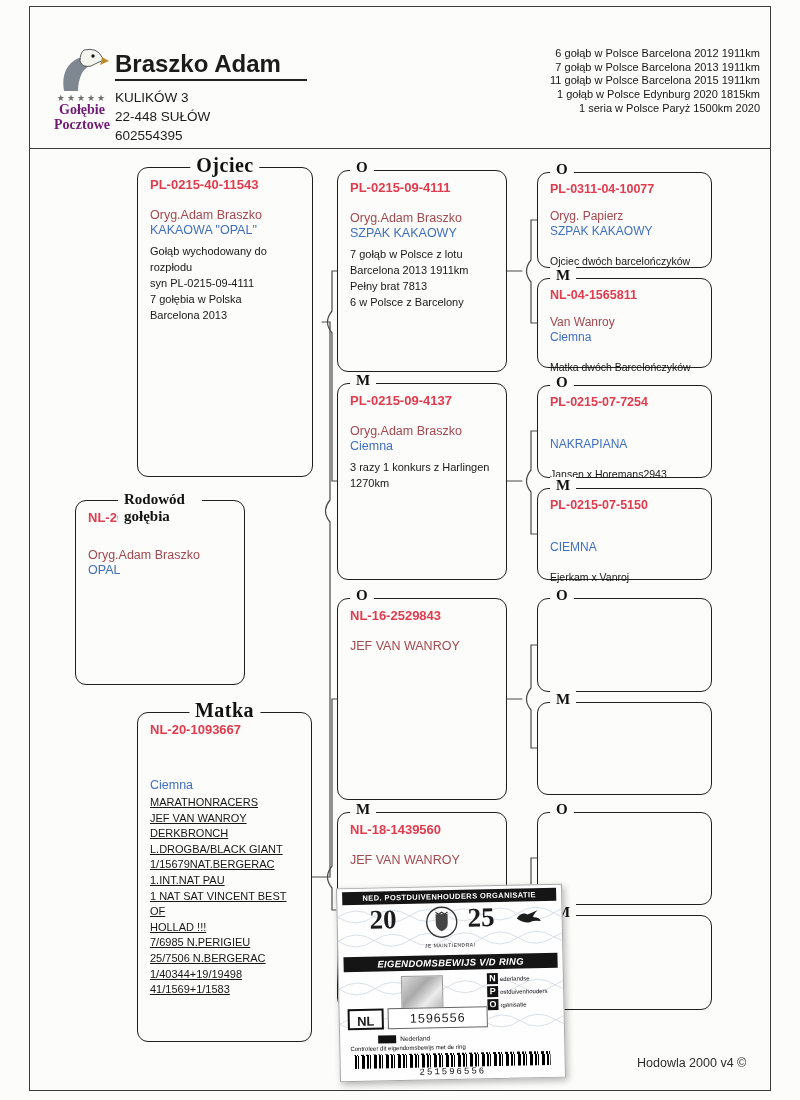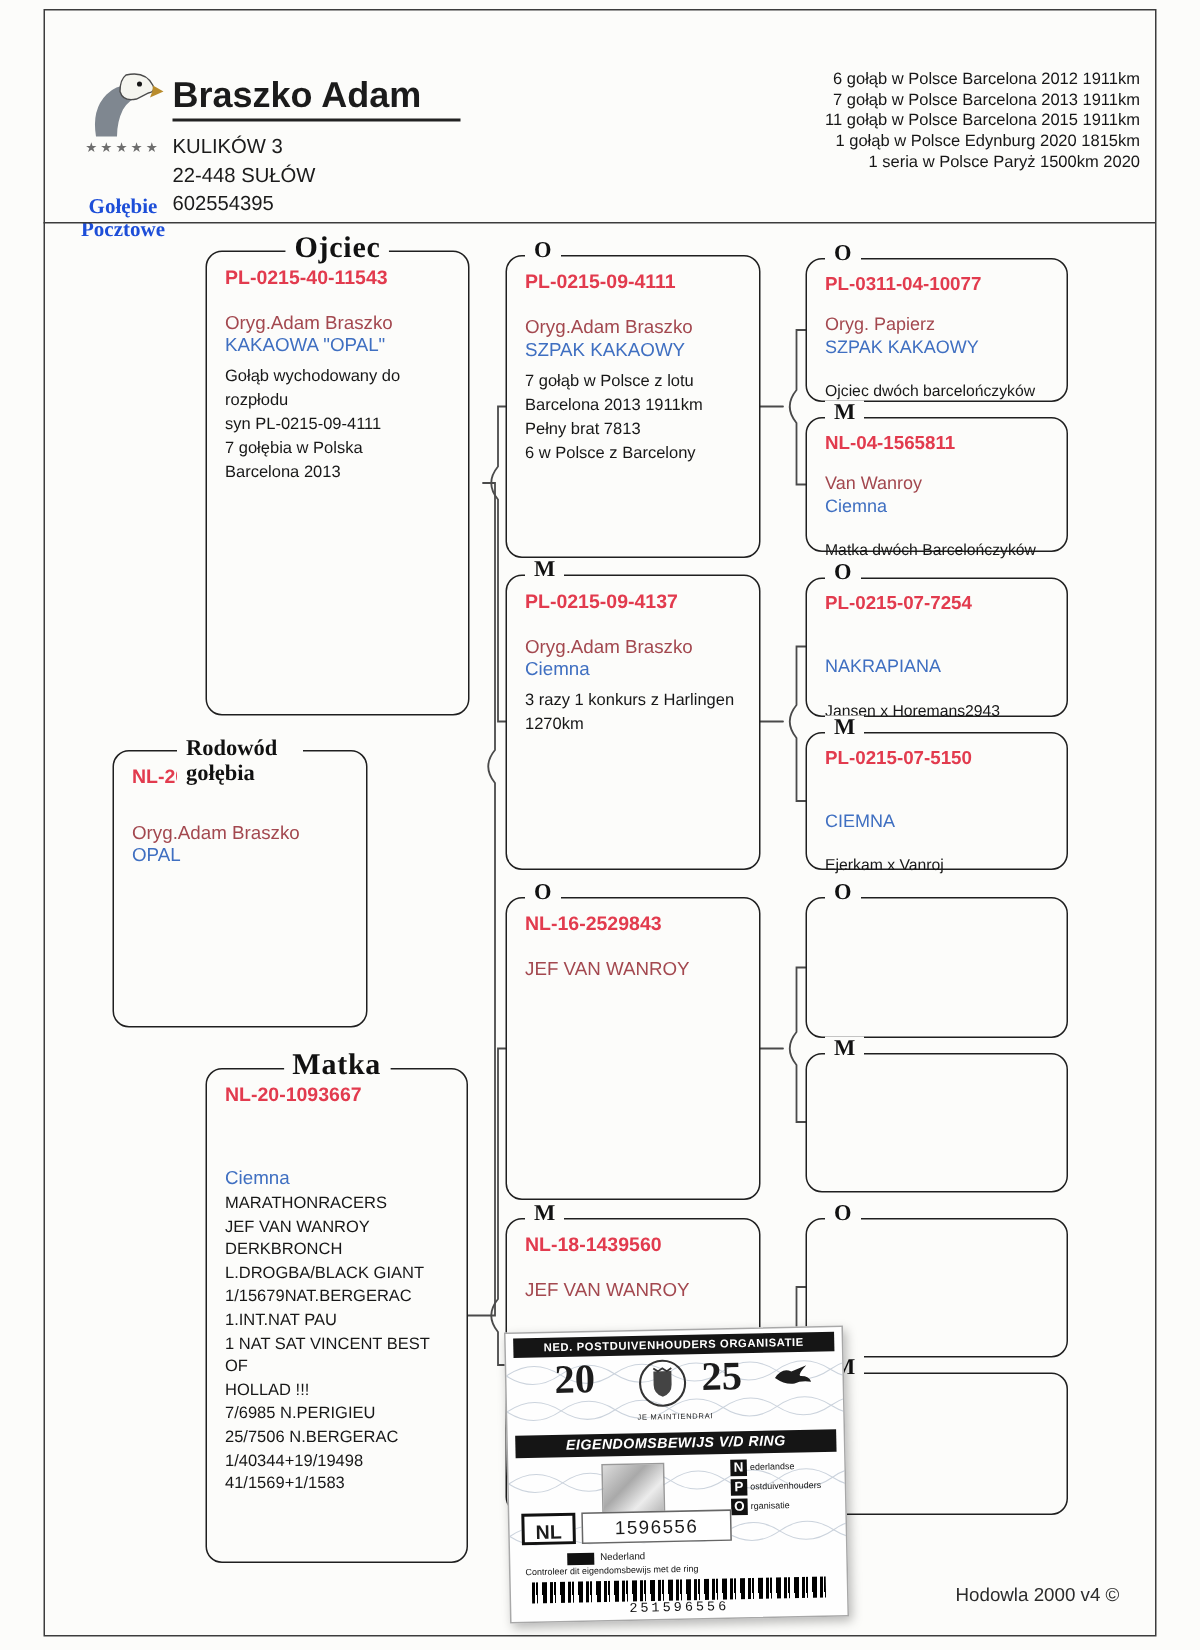--- a/index.html
+++ b/index.html
@@ -9,21 +9,21 @@
     font-family:"Liberation Sans","DejaVu Sans",sans-serif;color:#1b1b1b;
   }
   .page-frame{position:absolute;left:29px;top:6px;width:740px;height:1083px;border:1.6px solid #3c3c3c;}
   .header-rule{position:absolute;left:29px;top:148px;width:741px;border-top:1.6px solid #3c3c3c;}
 
   
   .logo{position:absolute;left:42px;top:46px;width:80px;text-align:center;}
   .logo svg{display:block;margin:0 auto;}
   .stars{font-size:9px;letter-spacing:2px;color:#6d6d6d;margin-top:1px;}
   .logo-text{font-family:"Liberation Serif","DejaVu Serif",serif;font-weight:bold;
-    font-size:14px;line-height:1.05;color:#1d4ed8;margin-top:28px;}
+    font-size:14px;line-height:1.05;color:#701a75;}
   .owner{position:absolute;left:115px;top:50px;}
   .owner h1{margin:0;font-size:24px;font-weight:bold;display:inline-block;
     border-bottom:2.4px solid #222;padding-right:26px;padding-bottom:1px;}
   .owner .addr{font-size:13.5px;margin-top:4px;}
   .owner .addr:first-of-type{margin-top:9px;}
   .achievements{position:absolute;right:40px;top:47px;width:340px;text-align:right;
     font-size:11px;line-height:13.7px;color:#161616;}
 
   
   .box{position:absolute;border:1.7px solid #1f1f1f;border-radius:11px;
@@ -32,21 +32,21 @@
     font-family:"Liberation Serif","DejaVu Serif",serif;font-weight:bold;color:#111;}
   .big-label{top:-14px;left:50%;transform:translateX(-50%);font-size:20px;letter-spacing:.5px;}
   .mid-label{top:-10px;left:50%;transform:translateX(-50%);font-size:15px;}
   .om-label{top:-12px;left:12px;font-size:15px;}
   .ring{color:#e23b4e;font-weight:bold;font-size:13px;min-height:16px;}
   .origin{color:#a3484f;font-size:12.5px;margin-top:15px;min-height:15px;}
   .name{color:#3f6fc1;font-size:12.5px;min-height:15px;}
   .details{font-size:11px;line-height:1.45;white-space:pre-line;margin-top:6px;color:#171717;}
   .subject .origin{margin-top:22px;}
   .mother .name{margin-top:40px;}
-  .mother .details{margin-top:2px;line-height:1.42;}
+  .mother .details{margin-top:2px;line-height:1.42;text-decoration:underline;}
   .g3 .ring{font-size:12.5px;}
   .g3 .origin{font-size:12px;margin-top:11px;}
   .g3 .name{font-size:12px;}
   .g3 .note{font-size:10.5px;margin-top:16px;color:#171717;min-height:12px;}
 
   .connectors{position:absolute;left:0;top:0;z-index:0;pointer-events:none;}
 
   
   .stamp{position:absolute;left:338px;top:886px;width:224px;height:192px;background:#fefefe;
     border:1px solid #a8a8a8;box-shadow:2px 3px 7px rgba(0,0,0,.28);transform:rotate(-1.2deg);z-index:5;}

